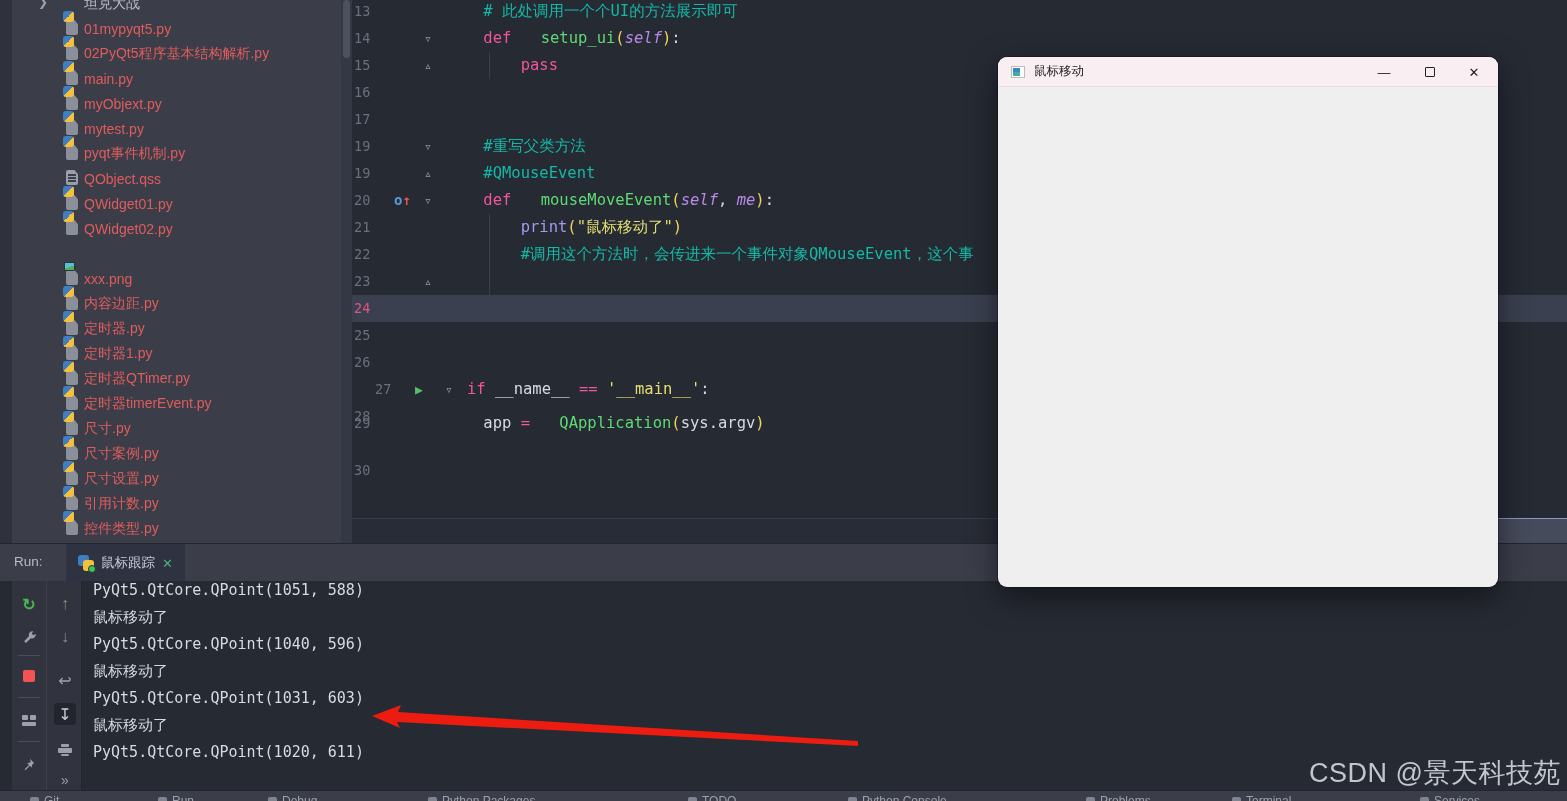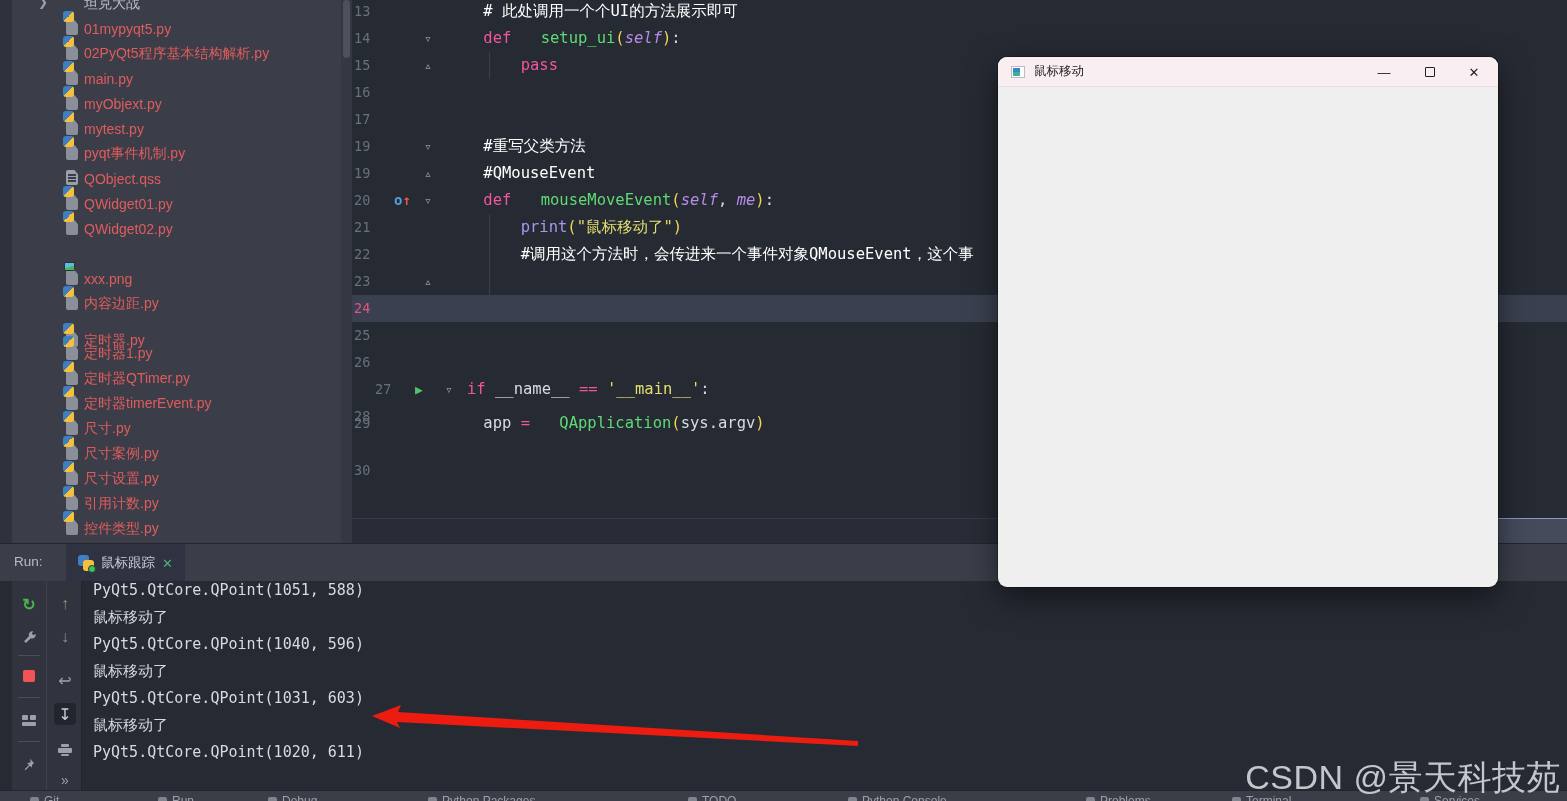--- a/index.html
+++ b/index.html
@@ -46,21 +46,21 @@
   .lnum { position:absolute; left:2px; top:0; width:26px; text-align:left; color:#68707e; font-size:13.5px; }
   .code-line.hl .lnum { color:#e0557c; }
   .fold { position:absolute; left:72px; top:0; color:#8a92a3; font-size:13px; cursor:pointer; }
   .g-icon { position:absolute; left:42px; top:0; cursor:pointer; font-size:14px; }
   .guide { position:absolute; left:137px; top:0; width:1px; height:27px; background:#3a3f4b; }
   .kw  { color:#f2559c; }
   .fn  { color:#5fd974;margin-left:20px; }
   .par { color:#f3d35a; }
   .self{ color:#b88ae8; font-style:italic; }
   .str { color:#e4de70; }
-  .com { color:#ffffff; }
+  .com { color:#14b8a6; }
   .txt { color:#d6dae3; }
   .bi  { color:#a498ec; }
   .ovr-o { color:#5a9bd8; font-weight:bold; }
   .ovr-a { color:#e8564f; font-weight:bold; }
   .run-arrow { color:#53c16c; font-size:13px; }
 
   
   #editor-bottom-strip { position:absolute; left:352px; top:518px; width:1215px; height:25px;
                          background:#282c36; border-top:1px solid #363b49; }
   #editor-bottom-right { position:absolute; left:1498px; top:518px; width:69px; height:25px;
@@ -116,21 +116,21 @@
   #qt-title-icon i { position:absolute; left:1px; top:1px; width:7px; height:8px;
                      background:linear-gradient(180deg,#3c86c8 0 50%,#3fae9a 50% 100%); }
   #qt-title { margin-left:9px; font-size:12.5px; color:#1d1d1f; }
   .qt-btn { position:absolute; top:0; width:44px; height:30px; display:flex; align-items:center;
             justify-content:center; color:#222; font-size:13px; cursor:pointer; }
   #qt-min { right:92px; } #qt-max { right:46px; } #qt-close { right:2px; }
   #qt-max span { display:inline-block; width:10px; height:10px; border:1.2px solid #222; border-radius:1px; }
 
   
   #arrow-svg { position:absolute; left:0; top:0; z-index:20; pointer-events:none; }
-  #watermark { position:absolute; right:6px; top:755px; z-index:50; color:#c2c6cd; font-size:34px;
+  #watermark { position:absolute; right:6px; top:755px; z-index:50; color:#c2c6cd; font-size:27px;
                letter-spacing:0.5px; }
 </style>
 </head>
 <body>
 
 <div id="app">
 
   <div id="left-stripe"></div>
 
   <div id="tree-panel">
@@ -176,21 +176,21 @@
         <span class="tree-label">QWidget02.py</span>
       </div>
       <div class="tree-row" style="top: 266px;">
         <span class="icon-slot"><span class="pyicon imgicon"><span class="page"></span><span class="pic"></span></span></span>
         <span class="tree-label">xxx.png</span>
       </div>
       <div class="tree-row" style="top: 291px;">
         <span class="icon-slot"><span class="pyicon"><span class="page"></span><span class="logo"></span></span></span>
         <span class="tree-label">内容边距.py</span>
       </div>
-      <div class="tree-row" style="top: 328px; text-decoration: underline;">
+      <div class="tree-row" style="top: 316px; text-decoration: underline;">
         <span class="icon-slot"><span class="pyicon"><span class="page"></span><span class="logo"></span></span></span>
         <span class="tree-label">定时器.py</span>
       </div>
       <div class="tree-row" style="top: 341px;">
         <span class="icon-slot"><span class="pyicon"><span class="page"></span><span class="logo"></span></span></span>
         <span class="tree-label">定时器1.py</span>
       </div>
       <div class="tree-row" style="top: 366px;">
         <span class="icon-slot"><span class="pyicon"><span class="page"></span><span class="logo"></span></span></span>
         <span class="tree-label">定时器QTimer.py</span>

